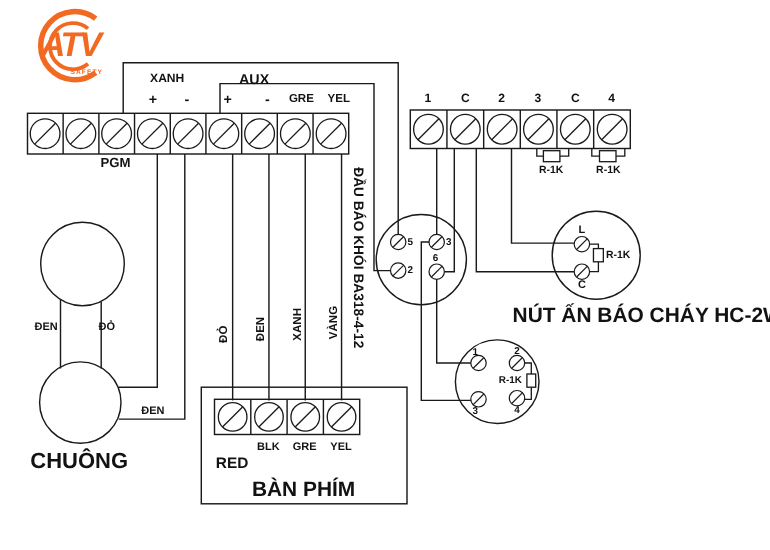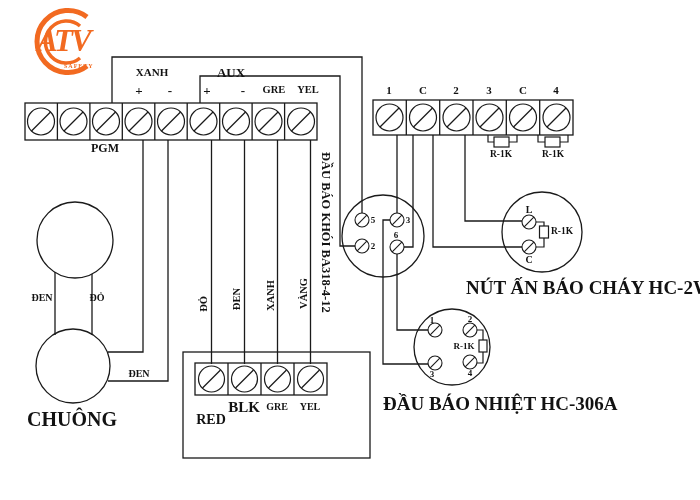--- a/index.html
+++ b/index.html
@@ -1,18 +1,18 @@
 <!DOCTYPE html>
 <html><head>
 <meta charset="utf-8">
 <style>
   html,body { margin:0; padding:0; }
   #stage {
     position:relative; width:700px; height:500px; background:#ffffff;
-    font-family:Liberation Serif, serif; overflow:hidden;
+    font-family:Liberation Sans, sans-serif; overflow:hidden;
   }
   #lineart { position:absolute; left:0; top:0; }
   .lbl {
     position:absolute; transform:translate(-50%,-50%);
     font-weight:bold; color:#121212; white-space:nowrap; line-height:1;
   }
   .lbl-left { transform:translate(0,-50%); }
   .vtext-cw {
     position:absolute; transform:translate(-50%,0);
     writing-mode:vertical-rl; font-weight:bold; color:#121212;
@@ -267,35 +267,35 @@
   <span class="lbl" style="left:42px; top:298px; font-size:10px">ĐEN</span>
   <span class="lbl" style="left:97px; top:298px; font-size:10px">ĐỎ</span>
   <span class="lbl" style="left:139px; top:374px; font-size:10px">ĐEN</span>
   <span class="lbl" style="left:72px; top:419px; font-size:20px">CHUÔNG</span>
 
   <span class="vtext-ccw" style="left:204px; top:296px; font-size:10.5px">ĐỎ</span>
   <span class="vtext-ccw" style="left:237px; top:288px; font-size:10.5px">ĐEN</span>
   <span class="vtext-ccw" style="left:271px; top:280px; font-size:10.5px">XANH</span>
   <span class="vtext-ccw" style="left:304px; top:278px; font-size:10.5px">VÀNG</span>
   <span class="lbl" style="left:211px; top:420px; font-size:14px">RED</span>
-  <span class="lbl" style="left:244px; top:407px; font-size:15px">BLK</span>
+  <span class="lbl" style="left:244px; top:407px; font-size:10px">BLK</span>
   <span class="lbl" style="left:277px; top:407px; font-size:10px">GRE</span>
   <span class="lbl" style="left:310px; top:407px; font-size:10px">YEL</span>
+  <span class="lbl" style="left:276px; top:445px; font-size:19px">BÀN PHÍM</span>
 
   <span class="vtext-cw" style="left:326px; top:152px; font-size:12.5px">ĐẦU BÁO KHÓI BA318-4-12</span>
   <span class="lbl" style="left:373px; top:220px; font-size:9px">5</span>
   <span class="lbl" style="left:408px; top:220px; font-size:9px">3</span>
   <span class="lbl" style="left:373px; top:246px; font-size:9px">2</span>
   <span class="lbl" style="left:396px; top:235px; font-size:9px">6</span>
 
   <span class="lbl" style="left:529px; top:210px; font-size:10px">L</span>
   <span class="lbl" style="left:529px; top:260px; font-size:10px">C</span>
   <span class="lbl" style="left:562px; top:232px; font-size:9.5px">R-1K</span>
   <span class="lbl lbl-left" style="left:466px; top:287px; font-size:19px">NÚT ẤN BÁO CHÁY HC-2W</span>
 
   <span class="lbl" style="left:432px; top:320px; font-size:9px">1</span>
   <span class="lbl" style="left:470px; top:319px; font-size:9px">2</span>
   <span class="lbl" style="left:432px; top:374px; font-size:9px">3</span>
   <span class="lbl" style="left:470px; top:373px; font-size:9px">4</span>
   <span class="lbl" style="left:464px; top:346px; font-size:9px">R-1K</span>
-  <span class="lbl lbl-left" style="left:383px; top:403px; font-size:19px">ĐẦU BÁO NHIỆT HC-306A</span>
 
 </div>
 
 </body></html>

